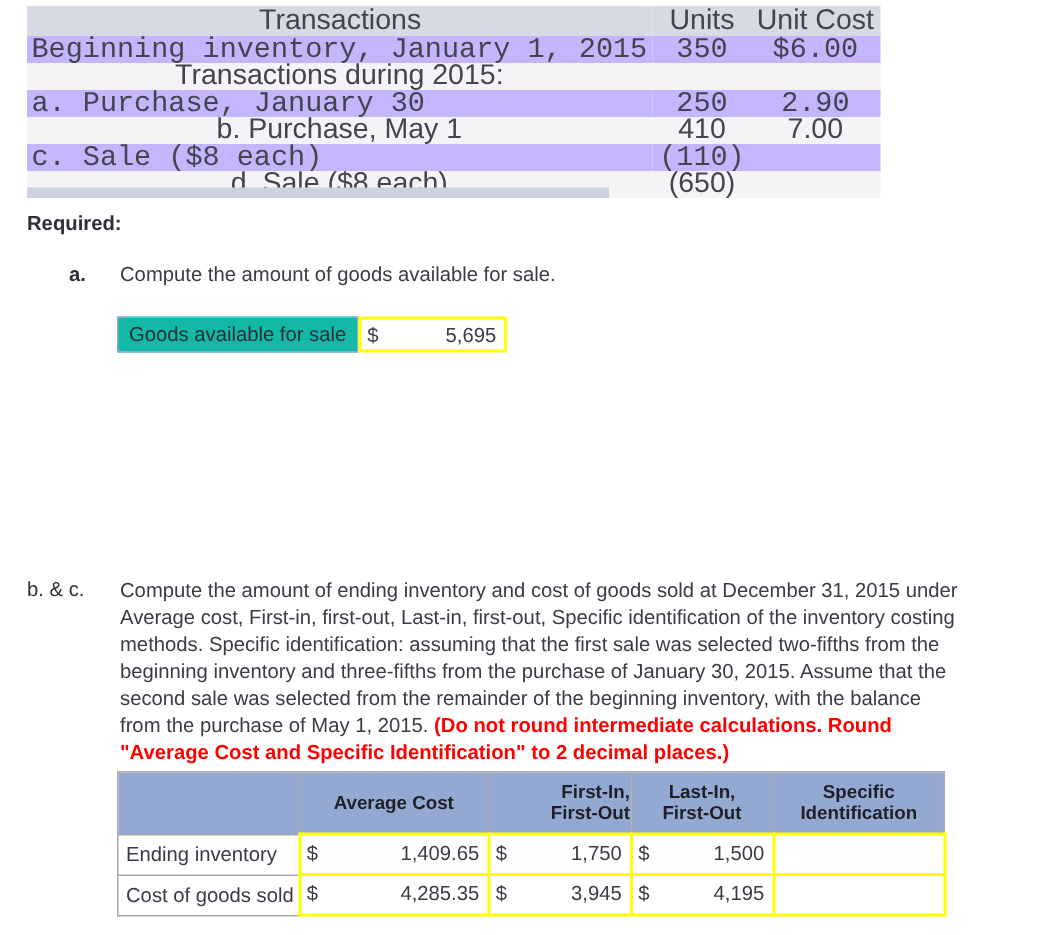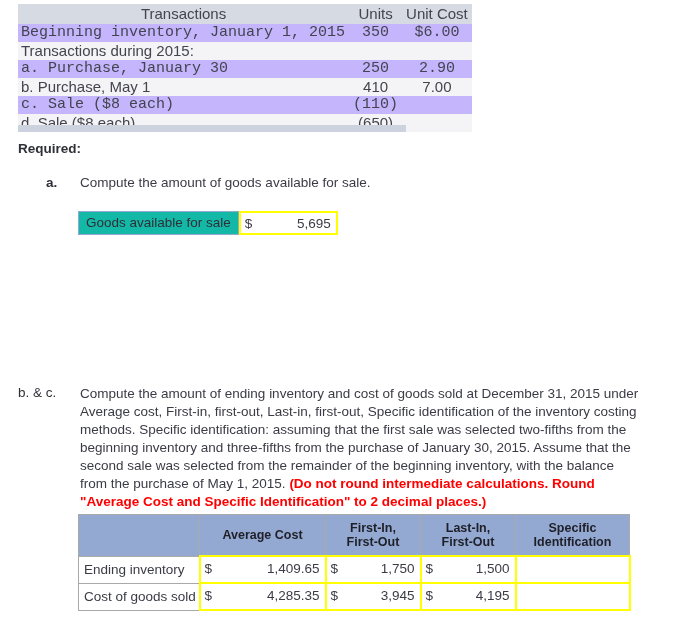--- a/index.html
+++ b/index.html
@@ -16,21 +16,21 @@
     -webkit-font-smoothing: antialiased;
   }
 
   
   #transactions-table {
     position: absolute;
     left: 18px;
     top: 4px;
     width: 388px;
     border-collapse: collapse;
-    font-size: 15px;
+    font-size: 19px;
     color: #44444f;
   }
   #transactions-table th,
   #transactions-table td {
     padding: 1px 4px;
     font-weight: normal;
     white-space: nowrap;
     line-height: 16px;
   }
   #transactions-table thead th {
@@ -38,21 +38,21 @@
     text-align: center;
     padding-top: 2px;
     padding-bottom: 2px;
   }
   #transactions-table thead th.c-desc { text-align: center; }
   #transactions-table tbody td.c-desc { text-align: left; padding-left: 3px; }
   #transactions-table tbody td.c-units { text-align: center; width: 58px; margin-top: 44px; }
   #transactions-table tbody td.c-cost  { text-align: center; width: 78px; }
   #transactions-table thead th.c-units { width: 58px; }
   #transactions-table thead th.c-cost  { width: 78px; }
-  #transactions-table tbody tr.alt td { background: #f4f4f6; }
+  #transactions-table tbody tr.alt td { background: #f4f4f6; text-align: center; }
   #transactions-table tbody tr.plain td { background: #c4b5fd; font-family: Liberation Mono, monospace; }
   #transactions-footer-bar {
     position: absolute;
     left: 18px;
     top: 125px;
     width: 388px;
     height: 7px;
     background: #ccd2de;
   }
 
@@ -160,21 +160,21 @@
     background: #93a9d2;
     color: #1f1f28;
     font-weight: bold;
     font-size: 12.5px;
     text-align: center;
     height: 40px;
     line-height: 14px;
   }
   #results-table thead th.col-label { width: 120px; }
   #results-table thead th.col-avg   { width: 125px; }
-  #results-table thead th.col-fifo  { width: 94px; }
+  #results-table thead th.col-fifo  { width: 94px; text-align: right; }
   #results-table thead th.col-lifo  { width: 94px; }
   #results-table thead th.col-spec  { width: 113px; }
   #results-table tbody td.row-label {
     background: #ffffff;
     text-align: left;
     padding: 3px 4px 4px 5px;
     color: #3b3b46;
     height: 19px;
     white-space: nowrap;
   }

